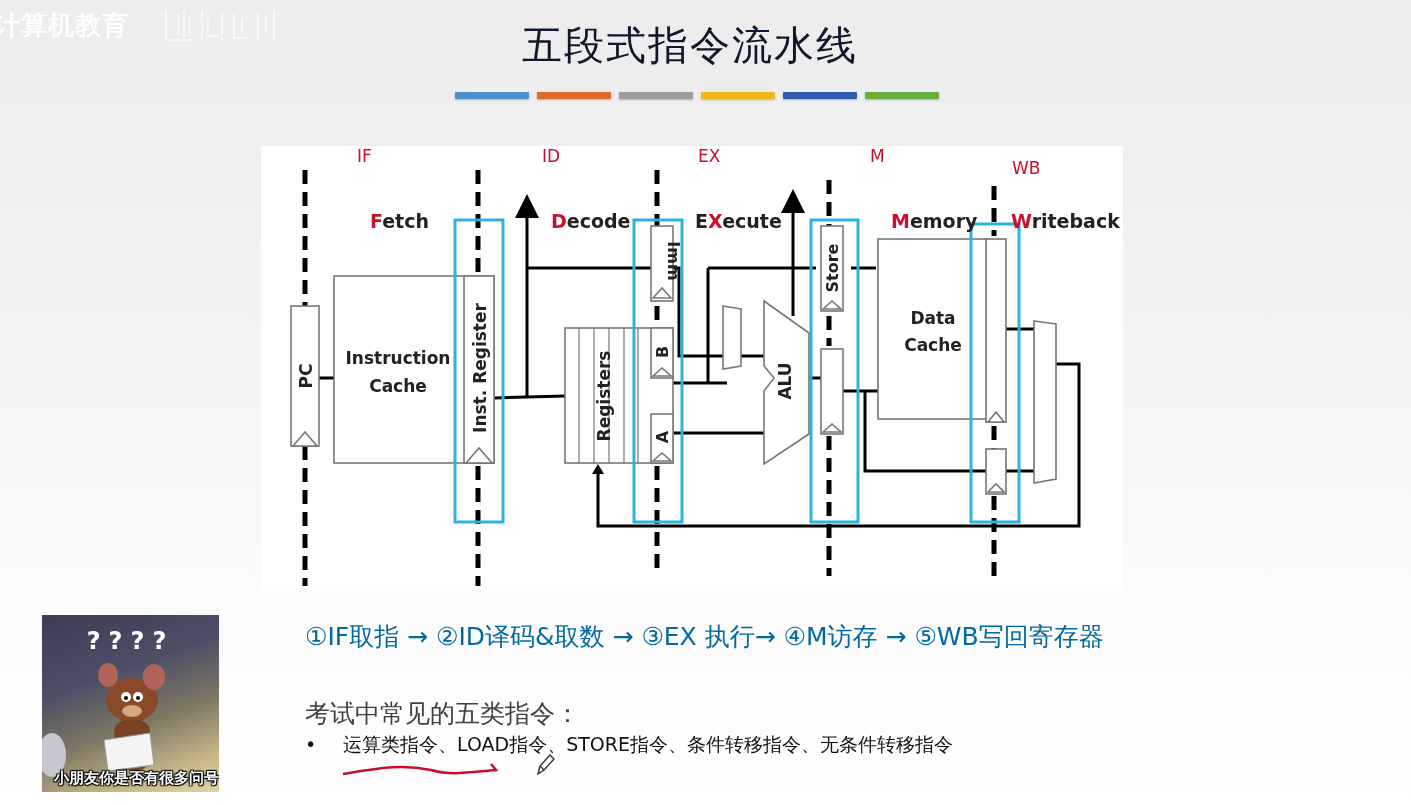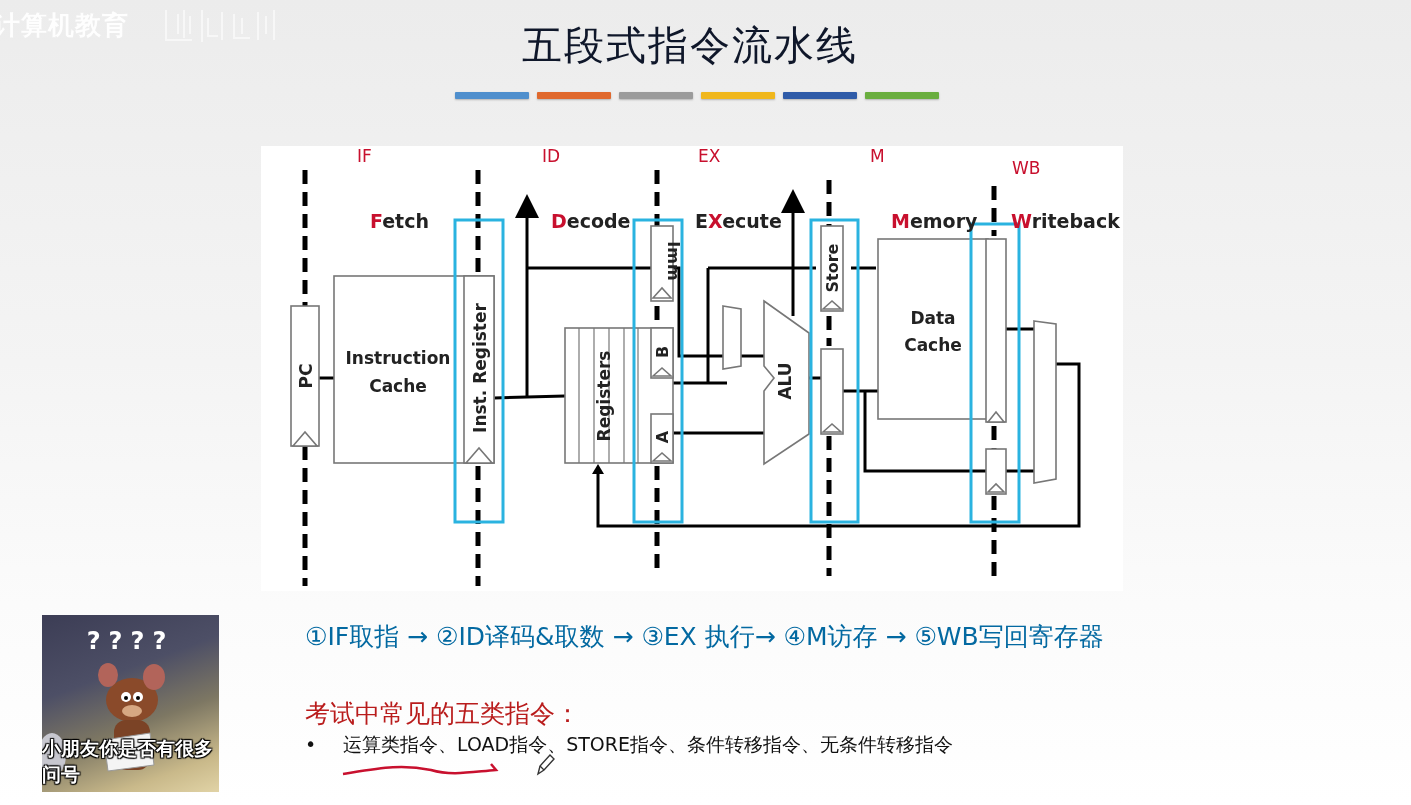--- a/index.html
+++ b/index.html
@@ -43,29 +43,29 @@
     .meme {
       position: absolute; left: 42px; top: 615px; width: 177px; height: 177px;
       background: linear-gradient(160deg, #3c3d55 0%, #4d4f66 35%, #7d7763 60%, #c9b98a 85%, #e1d3a6 100%);
       overflow: hidden;
     }
     .meme-q {
       position: absolute; top: 12px; left: 0; width: 100%; text-align: center;
       color: #fff; font-size: 24px; font-weight: bold; letter-spacing: 8px;
     }
     .meme-caption {
-      position: absolute; bottom: 4px; left: 0; width: 100%; text-align: left;
-      color: #fff; font-size: 19px; font-weight: bold;
+      position: absolute; bottom: 4px; left: 0; width: 100%; text-align: right;
+      color: #fff; font-size: 15px; font-weight: bold;
       text-shadow: 1px 1px 1px #000, -1px -1px 1px #000, 1px -1px 1px #000, -1px 1px 1px #000;
     }
     .step-line {
       position: absolute; left: 305px; top: 620px; font-size: 25px; color: #0369a1; white-space: nowrap;
     }
     .exam-title {
-      position: absolute; left: 305px; top: 697px; font-size: 25px; color: #b91c1c;
+      position: absolute; left: 305px; top: 697px; font-size: 25px; color: #404040;
     }
     .exam-list {
       position: absolute; left: 305px; top: 732px; font-size: 19px; color: #111; white-space: nowrap;
     }
     .bullet { display: inline-block; width: 38px; }
     .underline-mark { position: absolute; left: 341px; top: 762px; }
     .pen-cursor { position: absolute; left: 534px; top: 752px; }
   </style>
 </head>
 <body>

